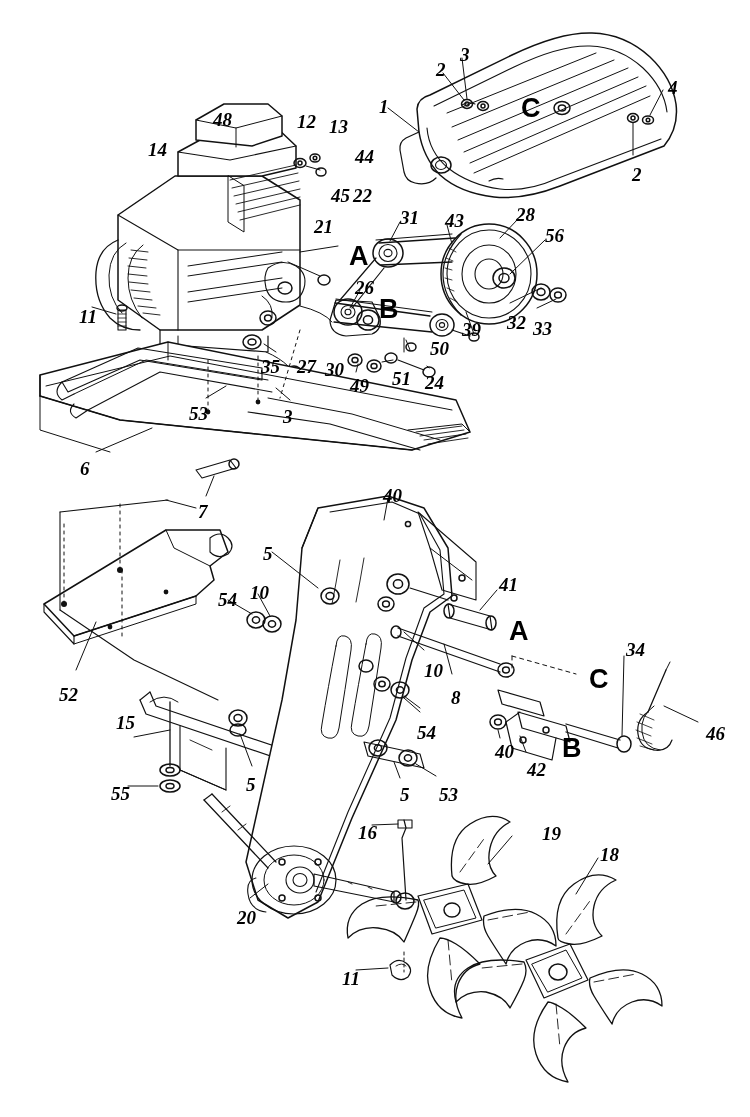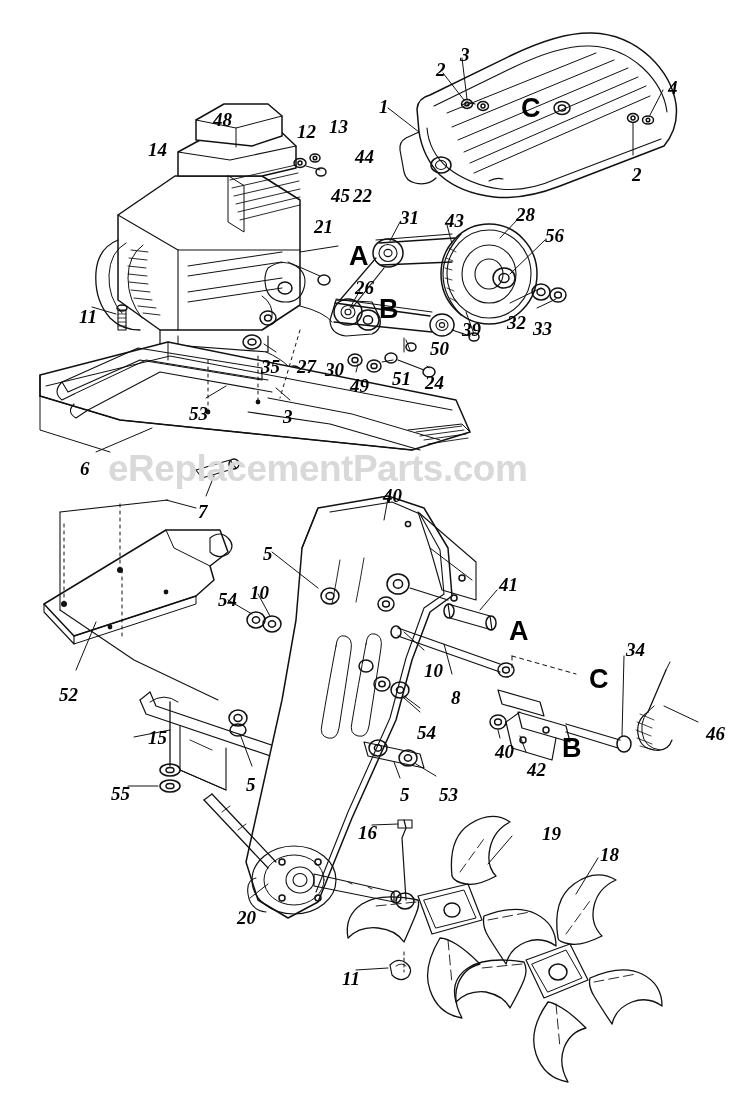--- a/index.html
+++ b/index.html
@@ -507,30 +507,29 @@
         <path d="M372 825 L398 824"></path>
         <path d="M356 970 L388 968"></path>
         <path d="M512 836 L488 864"></path>
         <path d="M598 858 L576 894"></path>
         <path d="M250 898 L268 884"></path>
       </g>
 
     </g>
   </svg>
 
-  <div class="wm">eReplacementParts.com</div>
 
   <div id="labels">
       <div class="cl" style="left: 460px; top: 45px;">3</div>
       <div class="cl" style="left: 436px; top: 60px;">2</div>
       <div class="cl" style="left: 668px; top: 78px;">4</div>
       <div class="cl" style="left: 379px; top: 97px;">1</div>
       <div class="cl" style="left: 632px; top: 165px;">2</div>
       <div class="cl" style="left: 213px; top: 110px;">48</div>
-      <div class="cl" style="left: 297px; top: 122px;">12</div>
+      <div class="cl" style="left: 297px; top: 112px;">12</div>
       <div class="cl" style="left: 329px; top: 117px;">13</div>
       <div class="cl" style="left: 148px; top: 140px;">14</div>
       <div class="cl" style="left: 355px; top: 147px;">44</div>
       <div class="cl" style="left: 331px; top: 186px;">45</div>
       <div class="cl" style="left: 353px; top: 186px;">22</div>
       <div class="cl" style="left: 314px; top: 217px;">21</div>
       <div class="cl" style="left: 400px; top: 208px; text-align: center;">31</div>
       <div class="cl" style="left: 445px; top: 211px;">43</div>
       <div class="cl" style="left: 516px; top: 205px;">28</div>
       <div class="cl" style="left: 545px; top: 226px;">56</div>
@@ -555,21 +554,21 @@
       <div class="cl" style="left: 499px; top: 575px;">41</div>
       <div class="cl" style="left: 218px; top: 590px;">54</div>
       <div class="cl" style="left: 250px; top: 583px;">10</div>
       <div class="cl" style="left: 626px; top: 640px;">34</div>
       <div class="cl" style="left: 424px; top: 661px;">10</div>
       <div class="cl" style="left: 451px; top: 688px;">8</div>
       <div class="cl" style="left: 59px; top: 685px;">52</div>
       <div class="cl" style="left: 417px; top: 723px;">54</div>
       <div class="cl" style="left: 706px; top: 724px;">46</div>
       <div class="cl" style="left: 495px; top: 742px;">40</div>
-      <div class="cl" style="left: 116px; top: 728px; margin-left: 32px;">15</div>
+      <div class="cl" style="left: 116px; top: 713px;">15</div>
       <div class="cl" style="left: 527px; top: 760px;">42</div>
       <div class="cl" style="left: 246px; top: 775px;">5</div>
       <div class="cl" style="left: 400px; top: 785px;">5</div>
       <div class="cl" style="left: 439px; top: 785px;">53</div>
       <div class="cl" style="left: 111px; top: 784px;">55</div>
       <div class="cl" style="left: 358px; top: 823px;">16</div>
       <div class="cl" style="left: 514px; top: 824px; margin-left: 28px;">19</div>
       <div class="cl" style="left: 600px; top: 845px; text-align: right;">18</div>
       <div class="cl" style="left: 237px; top: 908px;">20</div>
       <div class="cl" style="left: 342px; top: 969px;">11</div>

